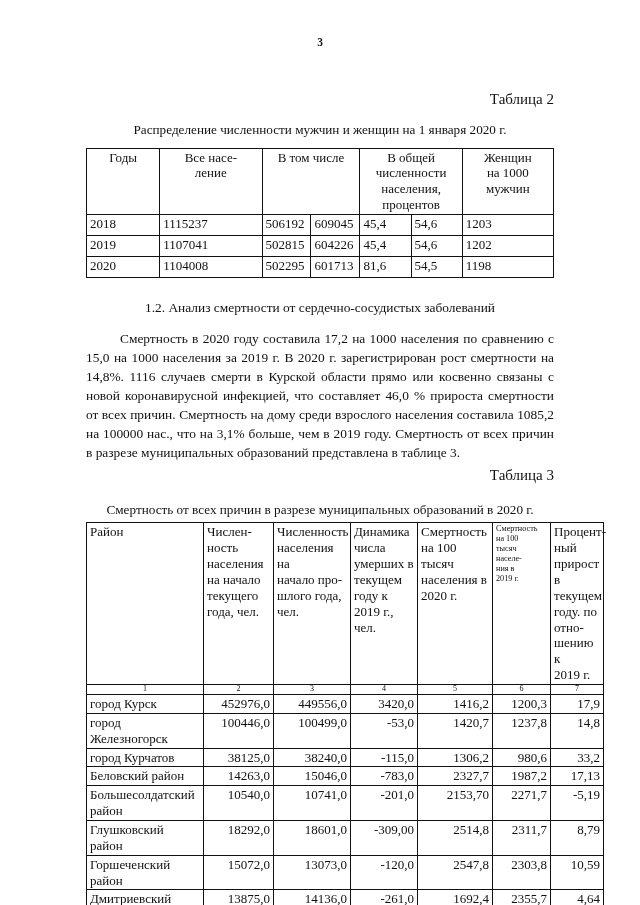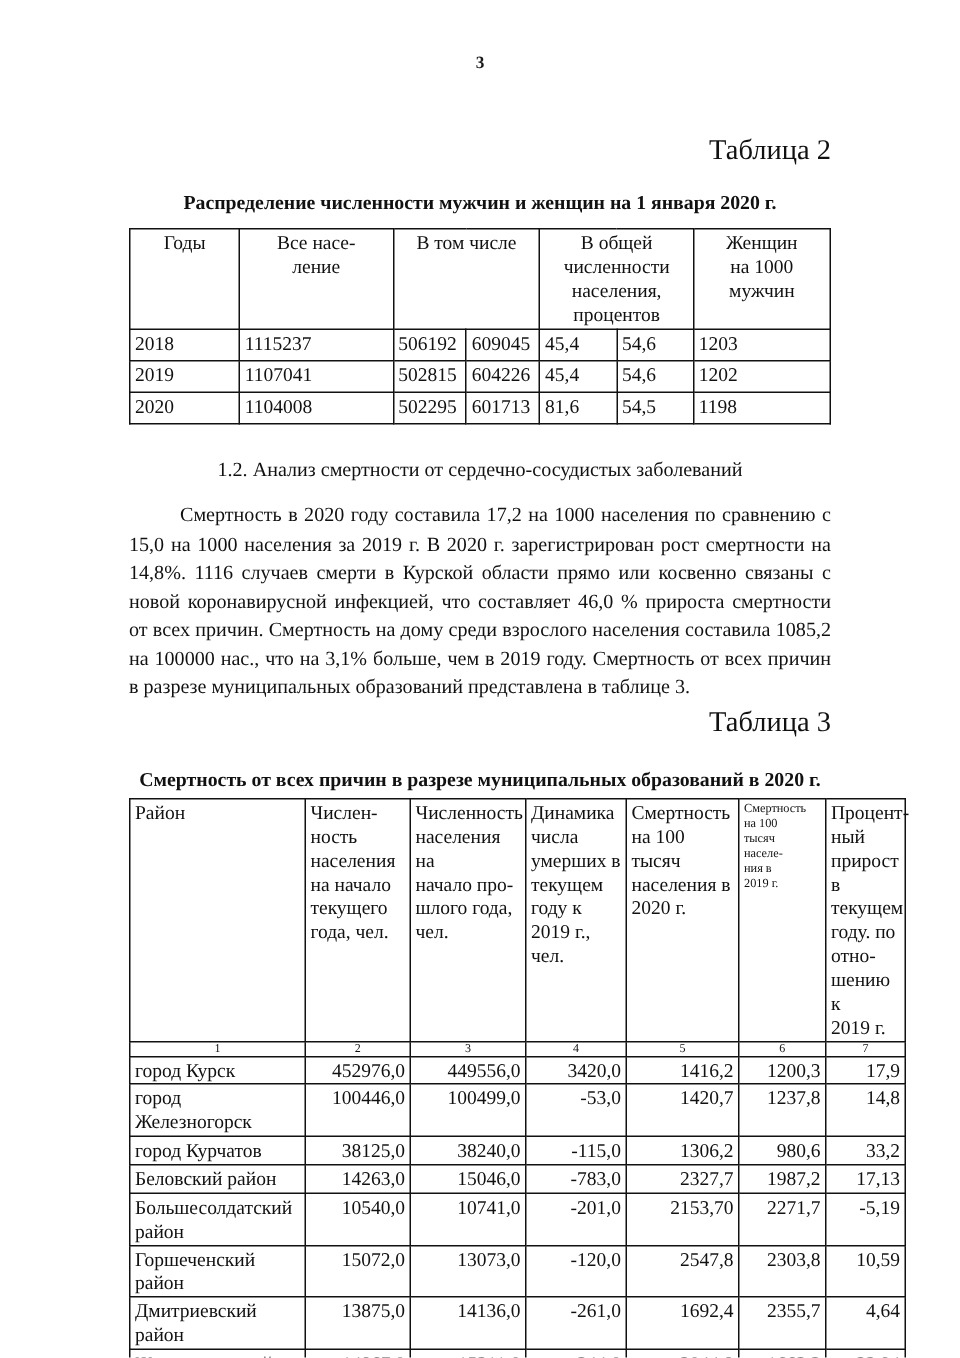--- a/index.html
+++ b/index.html
@@ -35,30 +35,29 @@
     color: #1a1a1a;
   }
   .content {
     position: absolute;
     top: 90px;
     left: 86px;
     width: 468px;
   }
   .table-caption-right {
     text-align: right;
-    font-size: 19px;
+    font-size: 15px;
     margin: 0 0 14px 0;
     line-height: 1.2;
   }
   .table-title-center {
     text-align: center;
     font-size: 13.2px;
     margin: 0 0 9px 0;
     line-height: 1.25;
-    font-weight: bold;
   }
   table.doc-table {
     border-collapse: collapse;
     width: 468px;
     table-layout: fixed;
     font-size: 13px;
   }
   table.doc-table td, table.doc-table th {
     border: 1px solid #111;
     padding: 1px 3px;
@@ -258,20 +257,29 @@
           <tr class="tall">
             <td class="region c1">Большесолдатский<br>район</td>
             <td class="num c2">10540,0</td>
             <td class="num c3">10741,0</td>
             <td class="num c4">-201,0</td>
             <td class="num c5">2153,70</td>
             <td class="num c6">2271,7</td>
             <td class="num c7">-5,19</td>
           </tr>
           <tr class="tall">
+            <td class="region c1">Глушковский<br>район</td>
+            <td class="num c2">18292,0</td>
+            <td class="num c3">18601,0</td>
+            <td class="num c4">-309,00</td>
+            <td class="num c5">2514,8</td>
+            <td class="num c6">2311,7</td>
+            <td class="num c7">8,79</td>
+          </tr>
+          <tr class="tall">
             <td class="region c1">Горшеченский<br>район</td>
             <td class="num c2">15072,0</td>
             <td class="num c3">13073,0</td>
             <td class="num c4">-120,0</td>
             <td class="num c5">2547,8</td>
             <td class="num c6">2303,8</td>
             <td class="num c7">10,59</td>
           </tr>
           <tr class="tall">
             <td class="region c1">Дмитриевский<br>район</td>

